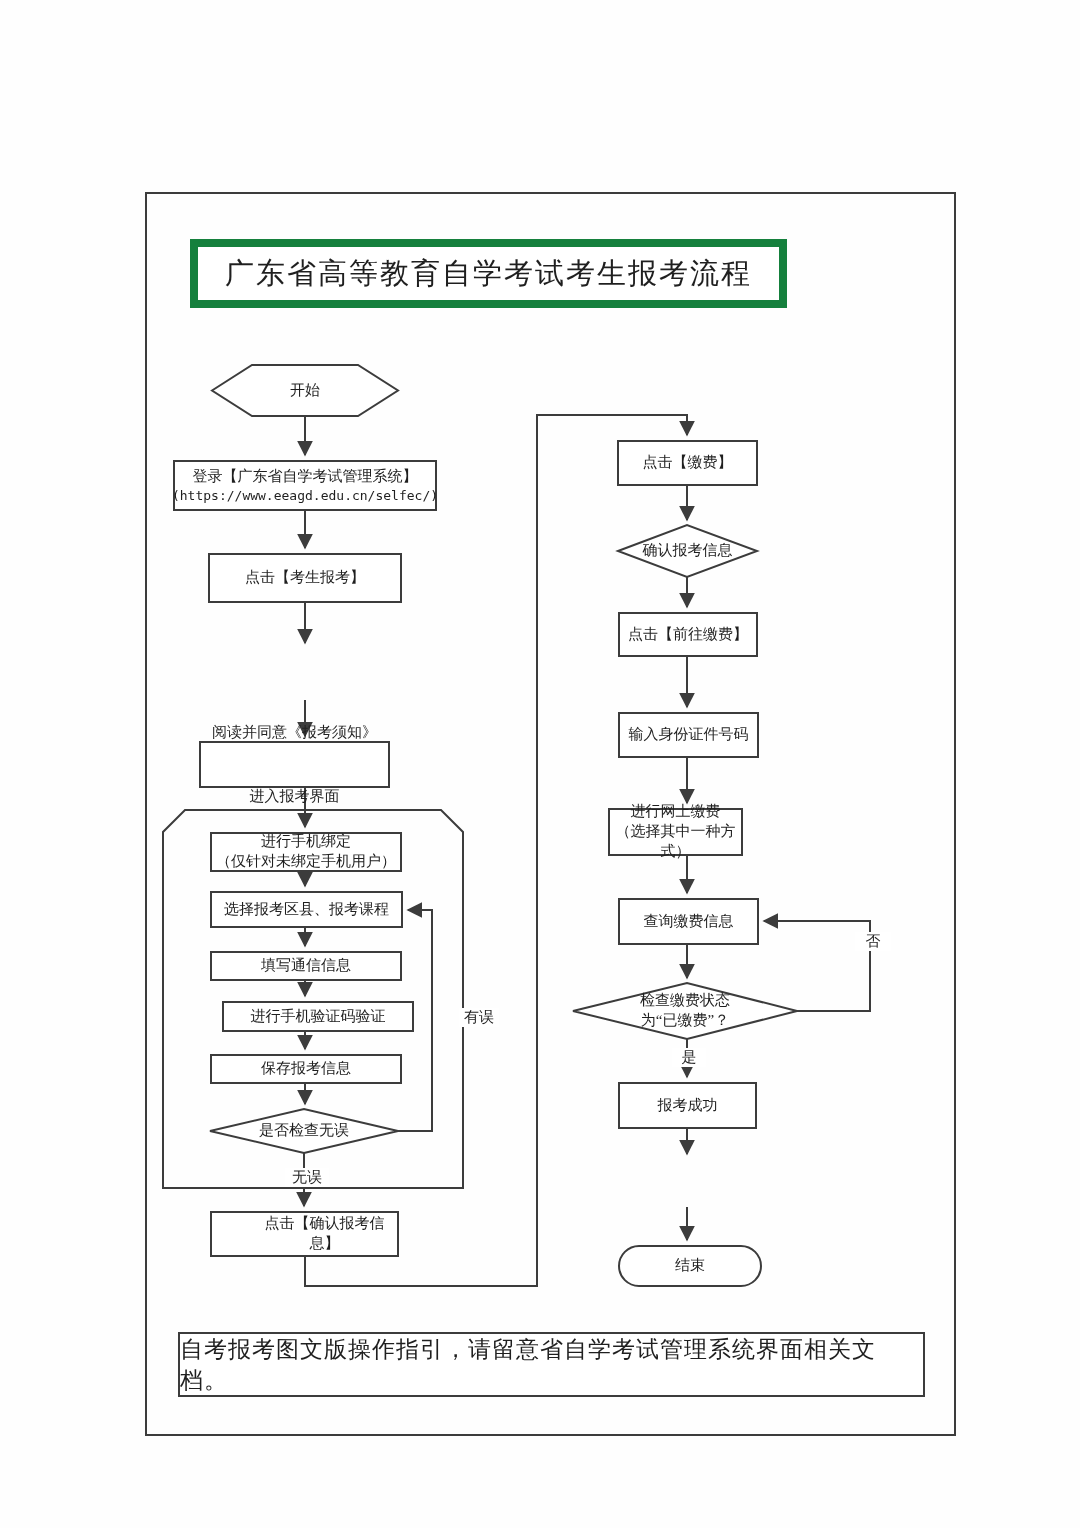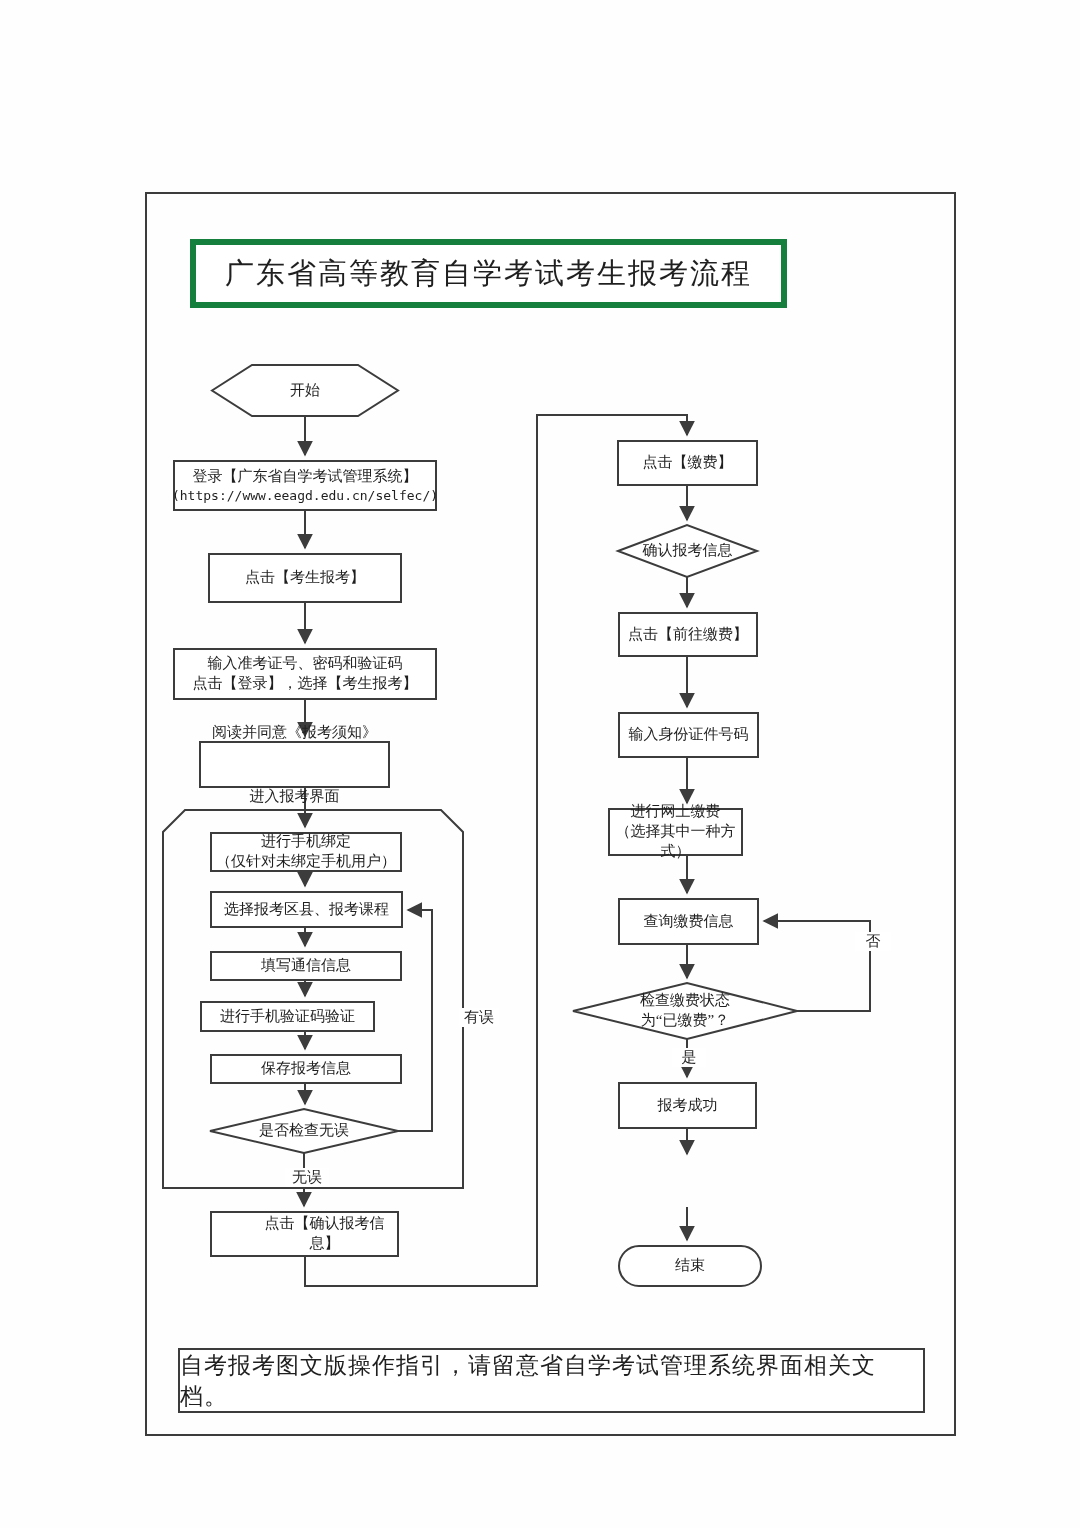--- a/index.html
+++ b/index.html
@@ -23,27 +23,27 @@
     justify-content:center; text-align:left; font-size:15px; line-height:1.32;
     z-index:3; background:transparent;
   }
   .edge-label {
     position:absolute; font-size:15px; background:#ffffff; padding:0 2px;
     z-index:3; text-align:center;
   }
   .mono { font-family:"DejaVu Sans Mono","Liberation Mono",monospace; font-size:13px; }
   #title-box {
     position:absolute; left:190px; top:239px; width:597px; height:69px;
-    border:6px solid #15803d; display:flex; align-items:center; justify-content:center;
+    border:8px solid #15803d; display:flex; align-items:center; justify-content:center;
     font-size:29px; letter-spacing:2px; z-index:2; box-sizing:border-box; background:#fff;
   }
   #footer-box {
     position:absolute; left:178px; top:1332px; width:747px; height:65px;
     border:2px solid #3c3c3c; display:flex; align-items:center; justify-content:center;
-    font-size:23px; letter-spacing:1px; z-index:2; box-sizing:border-box; background:#fff;margin-top:16px;
+    font-size:23px; letter-spacing:1px; z-index:2; box-sizing:border-box; background:#fff;
   }
   .end-node { border-radius:22px; }
 </style>
 </head>
 <body>
 
 <div id="page">
 
   <div class="frame" style="left:145px; top:192px; width:807px; height:1240px;"></div>
 
@@ -101,44 +101,40 @@
 
   <div class="node" style="left:173px; top:460px; width:264px; height:51px;">
     <div>登录【广东省自学考试管理系统】</div>
     <div class="mono">(https://www.eeagd.edu.cn/selfec/)</div>
   </div>
 
   <div class="node" style="left:208px; top:553px; width:194px; height:50px;">
     <div>点击【考生报考】</div>
   </div>
 
-  <div class="node" style="left:173px; top:648px; width:264px; height:52px;">
-    <div>输入准考证号、密码和验证码</div>
-    <div>点击【登录】，选择【考生报考】</div>
-  </div>
 
   <div class="node" style="left:199px; top:741px; width:191px; height:47px;gap:44px;">
     <div>阅读并同意《报考须知》</div>
     <div>进入报考界面</div>
   </div>
 
   <div class="node" style="left:210px; top:832px; width:192px; height:40px;">
     <div>进行手机绑定</div>
     <div>（仅针对未绑定手机用户）</div>
   </div>
 
   <div class="node" style="left:210px; top:891px; width:193px; height:37px;">
     <div>选择报考区县、报考课程</div>
   </div>
 
   <div class="node" style="left:210px; top:951px; width:192px; height:30px;">
     <div>填写通信信息</div>
   </div>
 
-  <div class="node" style="left:200px; top:1001px; width:175px; height:31px;">
+  <div class="node" style="left:222px; top:1001px; width:192px; height:31px;">
     <div>进行手机验证码验证</div>
   </div>
 
   <div class="node" style="left:210px; top:1054px; width:192px; height:30px;">
     <div>保存报考信息</div>
   </div>
 
   <div class="shape-label" style="left:210px; top:1109px; width:188px; height:44px;">
     <span>是否检查无误</span>
   </div>

